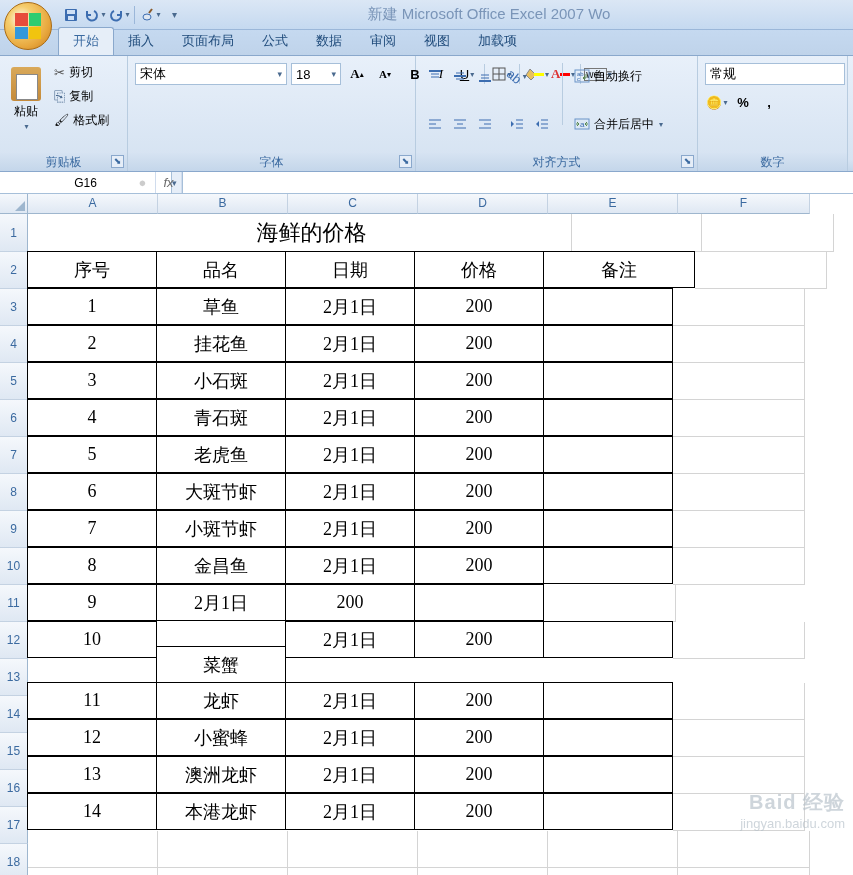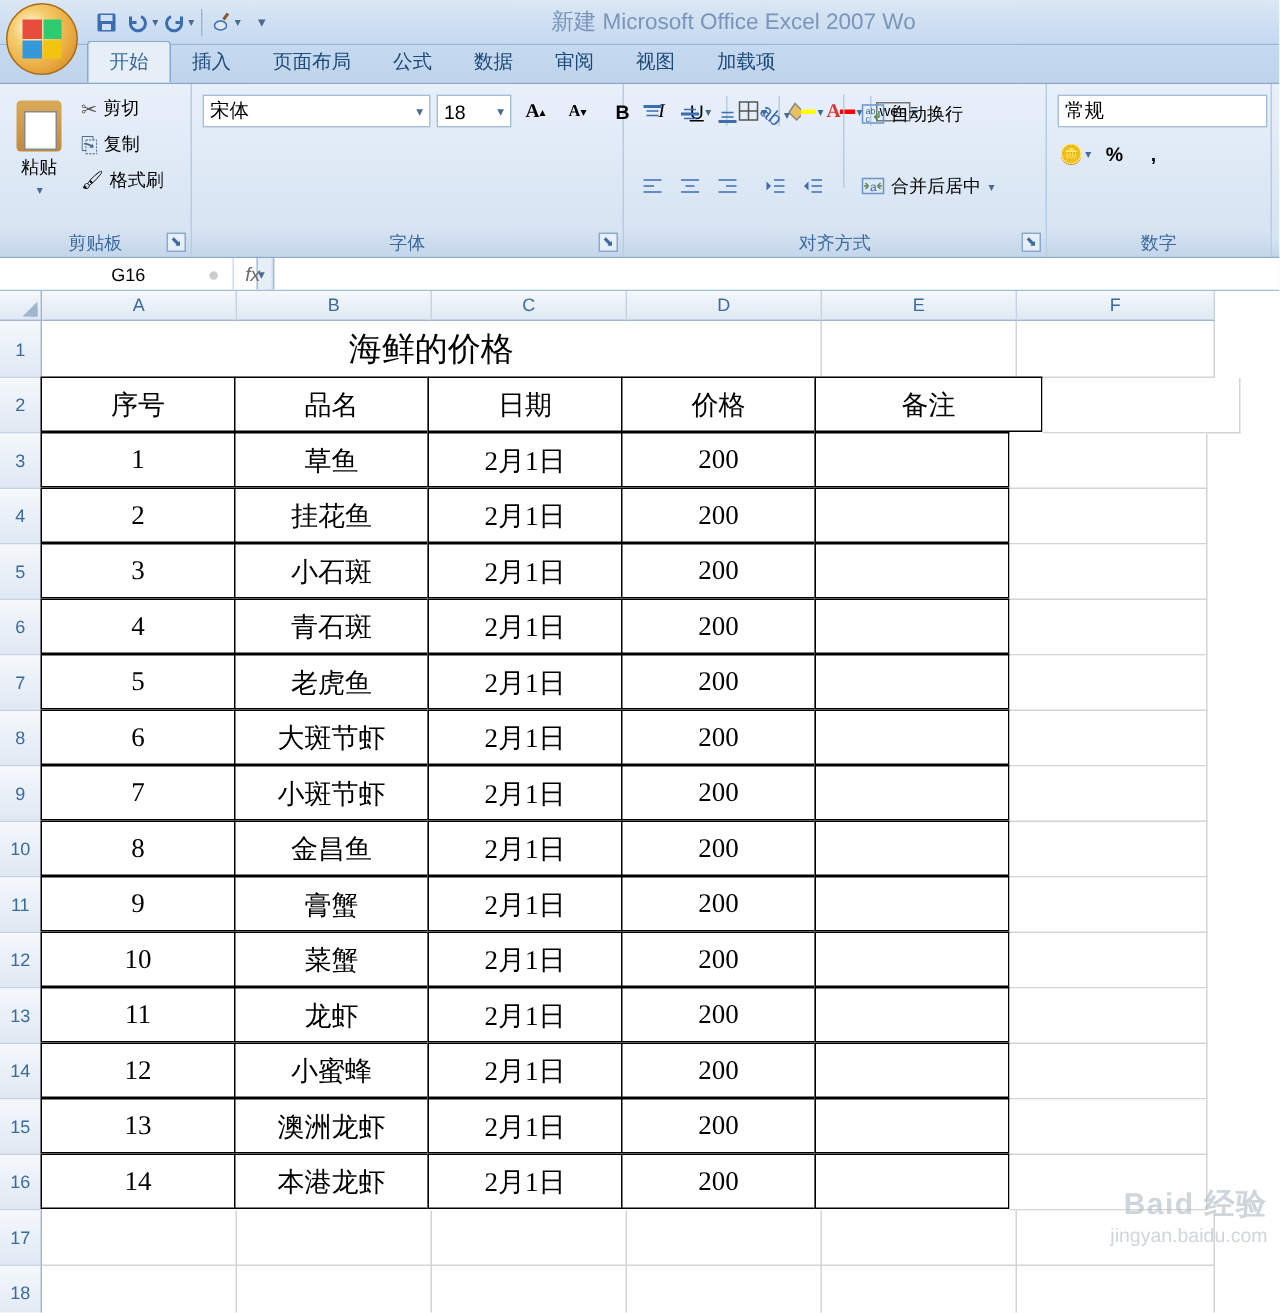--- a/index.html
+++ b/index.html
@@ -57,21 +57,21 @@
     .sheet { display: flex; position: relative; }
     .corner { width: 28px; height: 20px; background: linear-gradient(#f5f8fc,#dfe8f3); border-right: 1px solid #9eb6ce; border-bottom: 1px solid #9eb6ce; position: relative; }
     .corner::after{content:'';position:absolute;right:2px;bottom:2px;border:5px solid transparent;border-right-color:#9eb6ce;border-bottom-color:#9eb6ce;}
     .col-headers { display: flex; height: 20px; }
     .ch { background: linear-gradient(#f5f8fc,#dfe8f3); border-right: 1px solid #c4d2e2; border-bottom: 1px solid #9eb6ce; text-align: center; line-height: 19px; color: #3b6aa0; font-size: 12px; cursor: pointer; }
     .row-headers { display: flex; flex-direction: column; }
     .rh { width: 28px; background: linear-gradient(#f5f8fc,#dfe8f3); border-right: 1px solid #9eb6ce; border-bottom: 1px solid #c4d2e2; text-align: center; color: #3b6aa0; font-size: 12px; display:flex;align-items:center;justify-content:center; cursor:pointer; }
     .cells { position: relative; }
     .cell-row { display: flex; }
     .cell { border-right: 1px solid #d4d4d4; border-bottom: 1px solid #d4d4d4; background: #fff; font-family: SimSun, serif; font-size: 18px; display: flex; align-items: center; justify-content: center; overflow: hidden; white-space: nowrap; }
-    .title-cell { font-size: 22px; font-weight: normal; }
+    .title-cell { font-size: 22px; font-weight: normal; margin-left: 24px; }
     .bordered { border: 1px solid #000 !important; margin: -1px 0 0 -1px; }
     .watermark { position: absolute; right: 8px; bottom: 44px; color: rgba(180,190,200,0.65); font-size: 13px; text-align: right; pointer-events: none; }
     .watermark .big { font-size: 20px; font-weight: bold; letter-spacing: 1px;}
     
     svg { pointer-events: none; }
   </style>
 </head>
 <body>
 
 <div class="titlebar">
@@ -461,29 +461,28 @@
         <div class="cell-row">
           <div class="cell bordered" style="width: 130px; height: 37px;">8</div>
           <div class="cell bordered" style="width: 130px; height: 37px;">金昌鱼</div>
           <div class="cell bordered" style="width: 130px; height: 37px;">2月1日</div>
           <div class="cell bordered" style="width: 130px; height: 37px;">200</div>
           <div class="cell bordered" style="width: 130px; height: 37px;"></div>
           <div class="cell" style="width: 132px; height: 37px;"></div>
         </div>
         <div class="cell-row">
           <div class="cell bordered" style="width: 130px; height: 37px;">9</div>
-          <div class="cell bordered" style="width: 130px; height: 37px;">膏蟹</div>
           <div class="cell bordered" style="width: 130px; height: 37px;">2月1日</div>
           <div class="cell bordered" style="width: 130px; height: 37px;">200</div>
           <div class="cell bordered" style="width: 130px; height: 37px;"></div>
           <div class="cell" style="width: 132px; height: 37px;"></div>
         </div>
         <div class="cell-row">
           <div class="cell bordered" style="width: 130px; height: 37px;">10</div>
-          <div class="cell bordered" style="width: 130px; height: 37px;">菜蟹</div>
+          <div class="cell bordered" style="width: 130px; height: 37px; margin-top: 24px;">菜蟹</div>
           <div class="cell bordered" style="width: 130px; height: 37px;">2月1日</div>
           <div class="cell bordered" style="width: 130px; height: 37px;">200</div>
           <div class="cell bordered" style="width: 130px; height: 37px;"></div>
           <div class="cell" style="width: 132px; height: 37px;"></div>
         </div>
         <div class="cell-row">
           <div class="cell bordered" style="width: 130px; height: 37px;">11</div>
           <div class="cell bordered" style="width: 130px; height: 37px;">龙虾</div>
           <div class="cell bordered" style="width: 130px; height: 37px;">2月1日</div>
           <div class="cell bordered" style="width: 130px; height: 37px;">200</div>

